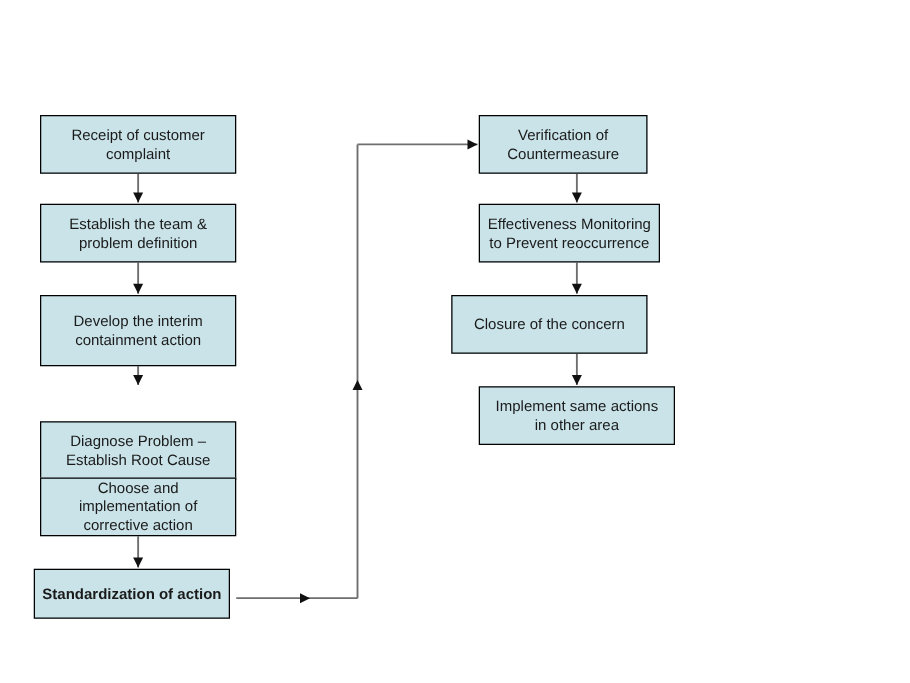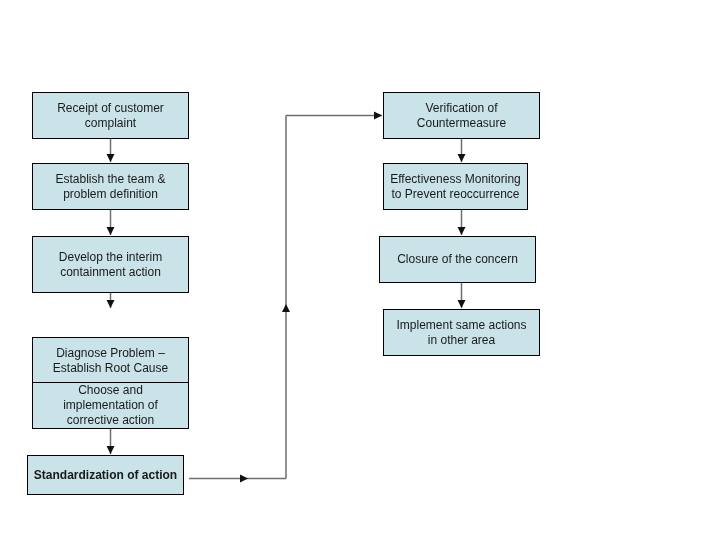--- a/index.html
+++ b/index.html
@@ -80,21 +80,21 @@
       <div class="flow-box" style="left: 32px; top: 163px; width: 157px; height: 47px;">Establish the team &amp;
 problem definition</div>
       <div class="flow-box" style="left: 32px; top: 236px; width: 157px; height: 57px;">Develop the interim
 containment action</div>
       <div class="flow-box" style="left: 32px; top: 309px; width: 157px; height: 47px; margin-top: 28px;">Diagnose Problem –
 Establish Root Cause</div>
       <div class="flow-box" style="left: 32px; top: 382px; width: 157px; height: 47px;">Choose and
 implementation of
 corrective action</div>
       <div class="flow-box" style="left: 27px; top: 455px; width: 157px; height: 40px; font-weight: bold;">Standardization of action</div>
-      <div class="flow-box" style="left: 383px; top: 92px; width: 157px; height: 47px;">Verification of
+      <div class="flow-box" style="left: 383px; top: 92px; width: 135px; height: 47px;">Verification of
 Countermeasure</div>
       <div class="flow-box" style="left: 383px; top: 163px; width: 145px; height: 47px;">Effectiveness Monitoring
 to Prevent reoccurrence</div>
-      <div class="flow-box" style="left: 379px; top: 236px; width: 157px; height: 47px;">Closure of the concern</div>
+      <div class="flow-box" style="left: 361px; top: 236px; width: 157px; height: 47px;">Closure of the concern</div>
       <div class="flow-box" style="left: 383px; top: 309px; width: 157px; height: 47px;">Implement same actions
 in other area</div>
     </div>
 </div>
 
 </body></html>

